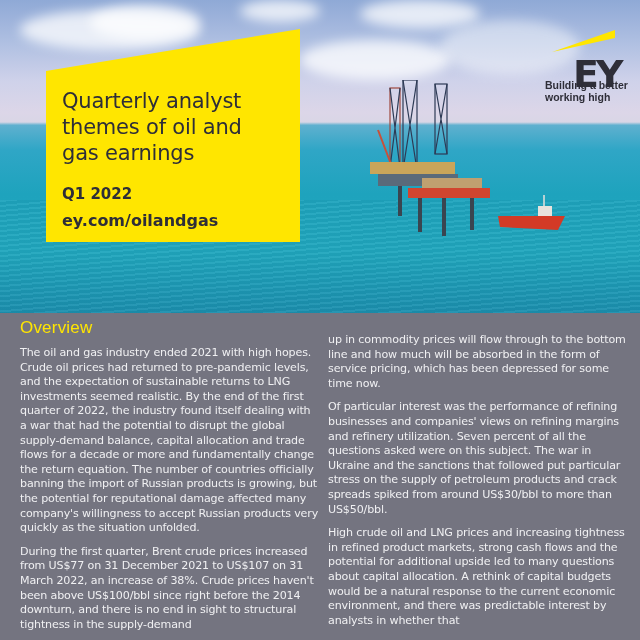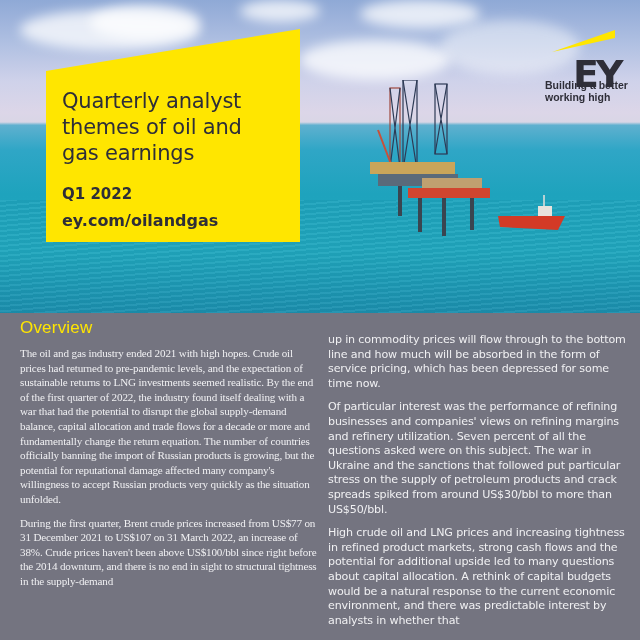--- a/index.html
+++ b/index.html
@@ -28,21 +28,21 @@
     .ey-logo { position: absolute; left: 540px; top: 28px; width: 100px; height: 95px; }
     .ey-letters { position: absolute; left: 5px; top: 28px; font-family: "DejaVu Sans", sans-serif; font-weight: bold; font-size: 38px; line-height: 36px; color: #2e2e38; letter-spacing: -3px; margin-left: 28px; }
     .ey-tagline { position: absolute; left: 5px; top: 52px; font-family: Liberation Sans, sans-serif; font-weight: bold; font-size: 10.5px; line-height: 11.5px; color: #2e2e38; white-space: nowrap; }
 
     .rig { position: absolute; left: 360px; top: 80px; }
 
     .content { position: absolute; left: 0; top: 313px; width: 640px; height: 327px; background: #747480; }
     .overview-title { position: absolute; left: 20px; top: 5px; font-family: Liberation Sans, sans-serif; font-size: 17px; color: #ffe600; letter-spacing: 0.2px; }
     .col { position: absolute; font-family: "DejaVu Sans", sans-serif; font-size: 11.1px; line-height: 14.6px; color: #f0f0f2; letter-spacing: -0.15px; }
     .col p { margin-bottom: 9px; }
-    .col-left { left: 20px; top: 33px; width: 300px; font-family: Liberation Serif, serif; }
+    .col-left { left: 20px; top: 33px; width: 300px; }
     .col-right { left: 328px; top: 20px; width: 300px; }
   </style>
 </head>
 <body>
 
 <div class="hero">
   <div class="cloud" style="left:20px;top:10px;width:180px;height:40px;"></div>
   <div class="cloud" style="left:90px;top:5px;width:110px;height:35px;"></div>
   <div class="cloud" style="left:300px;top:40px;width:150px;height:40px;"></div>
   <div class="cloud" style="left:360px;top:0px;width:120px;height:28px;"></div>

